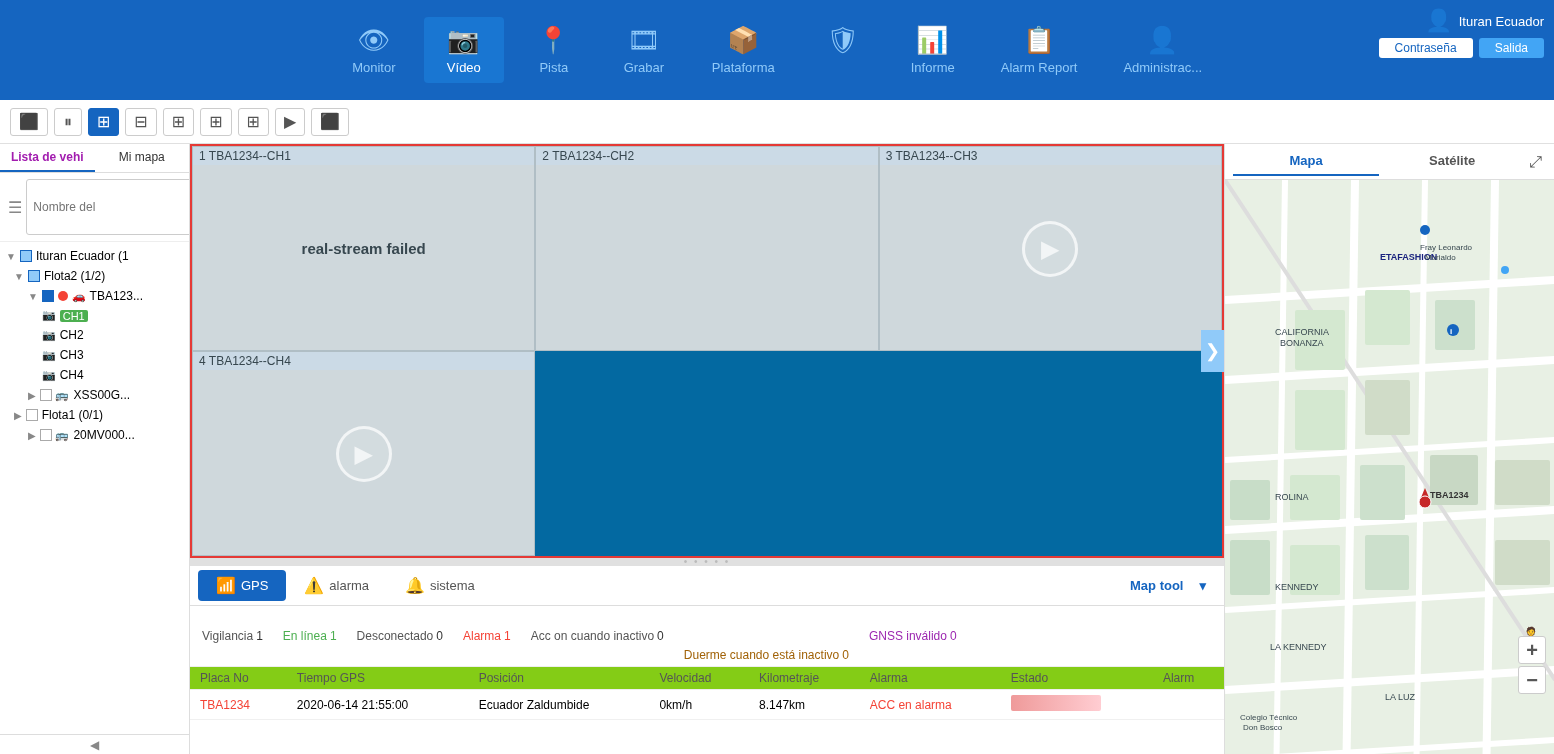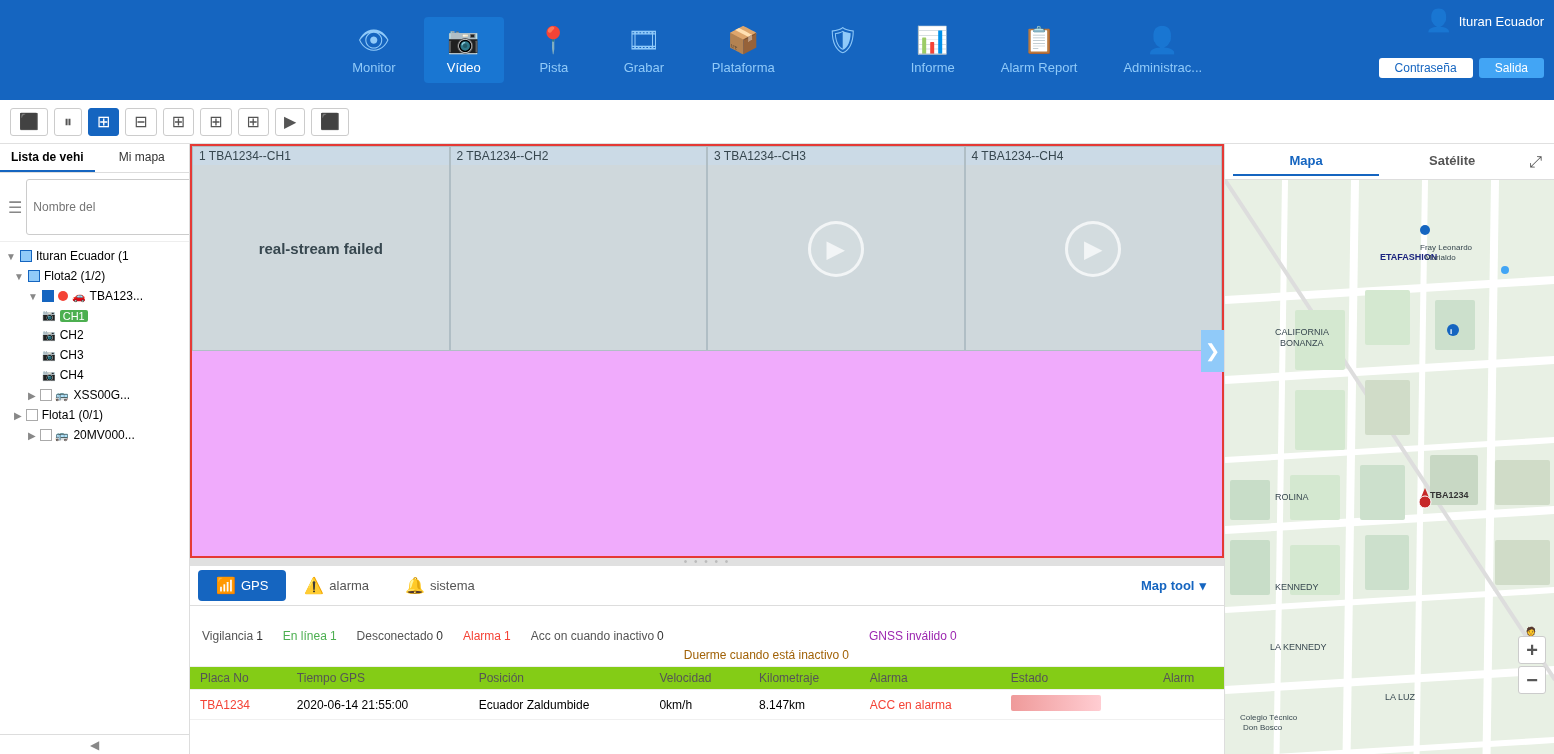--- a/index.html
+++ b/index.html
@@ -55,21 +55,20 @@
     }
     .nav-user-icon { font-size: 22px; color: #90caf9; }
     .nav-btn {
       background: #fff;
       color: #1565c0;
       border: none;
       border-radius: 3px;
       padding: 3px 16px;
       font-size: 12px;
       cursor: pointer;
-      margin-top: 20px;
     }
     .nav-btn.salida { background: #42a5f5; color: #fff; }
 
     
     .toolbar {
       background: #fff;
       display: flex;
       align-items: center;
       height: 44px;
       padding: 0 10px;
@@ -114,21 +113,21 @@
     }
     .sidebar-tab {
       flex: 1;
       text-align: center;
       padding: 6px 4px;
       font-size: 12px;
       cursor: pointer;
       color: #333;
       border-bottom: 2px solid transparent;
     }
-    .sidebar-tab.active { color: #000000; border-bottom: 2px solid #1565c0; font-weight: bold; }
+    .sidebar-tab.active { color: #a21caf; border-bottom: 2px solid #1565c0; font-weight: bold; }
     .sidebar-search {
       display: flex;
       align-items: center;
       padding: 6px 8px;
       gap: 4px;
       border-bottom: 1px solid #eee;
     }
     .sidebar-search-input {
       flex: 1;
       border: 1px solid #ccc;
@@ -178,25 +177,25 @@
       flex-direction: column;
       overflow: hidden;
     }
     .video-grid-wrapper {
       flex: 1;
       position: relative;
       overflow: hidden;
     }
     .video-grid {
       display: grid;
-      grid-template-columns: 1fr 1fr 1fr 1fr;
+      grid-template-columns: 1fr 1fr 1fr;
       grid-template-rows: 1fr 1fr;
       height: 100%;
       border: 2px solid #e53935;
-      background: #f0abfc;
+      background: #0369a1;
     }
     .video-cell {
       border: 1px solid #b0bec5;
       background: #cfd8dc;
       display: flex;
       flex-direction: column;
       position: relative;
       overflow: hidden;
     }
     .video-cell-header {
@@ -274,21 +273,21 @@
       cursor: pointer;
       border-radius: 4px;
       color: #555;
     }
     .bottom-tab.active { background: #1565c0; color: #fff; }
     .bottom-tab .tab-icon { font-size: 16px; }
     .map-tool-btn {
       margin-left: auto;
       display: flex;
       align-items: center;
-      gap: 5px;
+      gap: 16px;
       color: #1565c0;
       font-size: 13px;
       font-weight: bold;
       cursor: pointer;
       padding: 4px 10px;
       border-radius: 4px;
     }
     .bottom-status-bar {
       display: flex;
       align-items: center;

